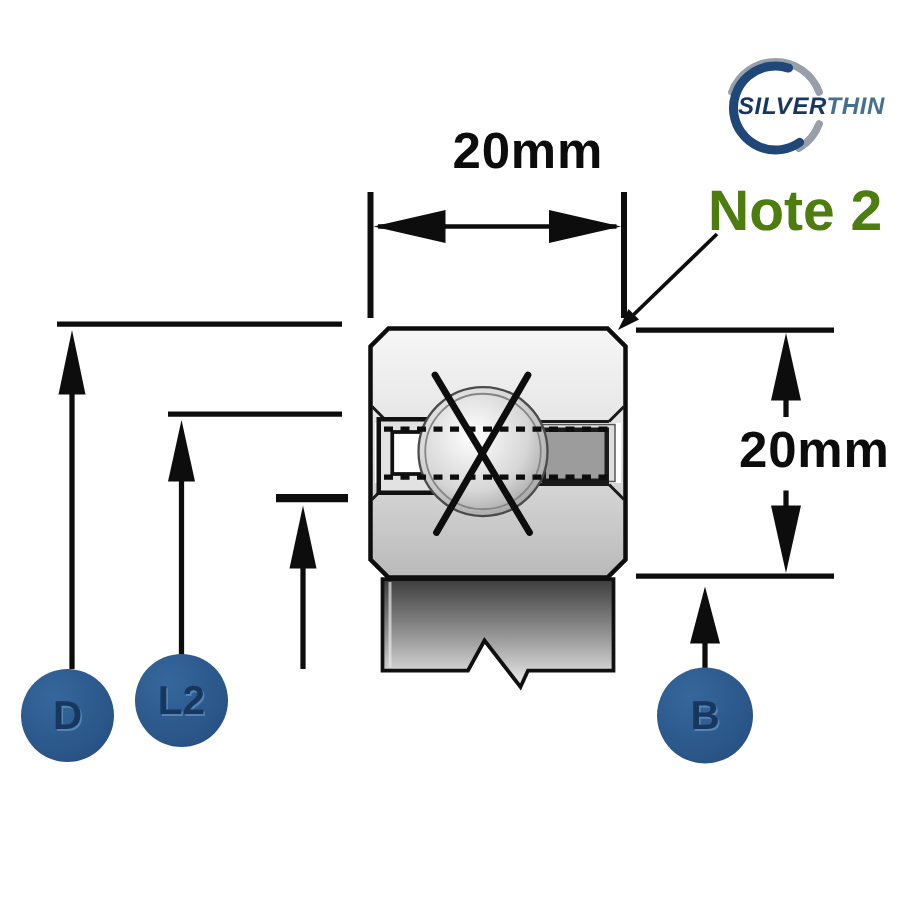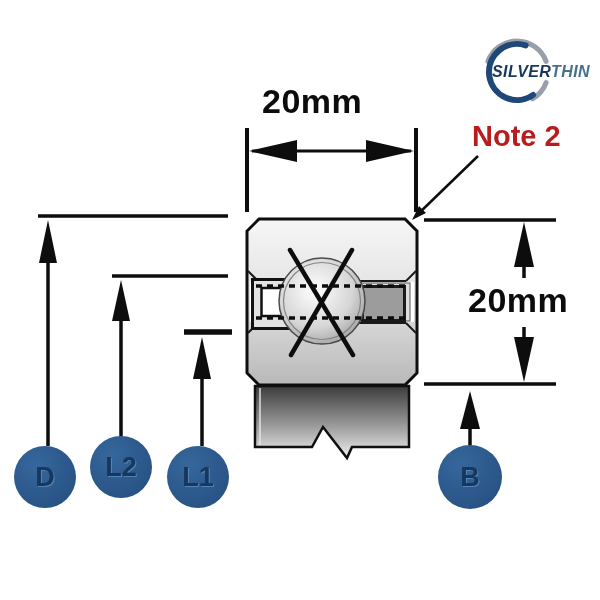--- a/index.html
+++ b/index.html
@@ -3,24 +3,24 @@
 <meta charset="utf-8">
 <style>
   html,body{margin:0;padding:0;background:#ffffff;}
   #stage{
     position:relative;width:600px;height:600px;background:#ffffff;overflow:hidden;
     font-family:"Liberation Sans", sans-serif;
   }
   #diagram{position:absolute;left:0;top:0;}
   .dim-label{
     position:absolute;color:#0c0c0c;font-weight:bold;font-size:34px;
-    letter-spacing:0.5px;text-align:left;white-space:nowrap;
+    letter-spacing:0.5px;text-align:right;white-space:nowrap;
   }
   .note-label{
-    position:absolute;color:#b91c1c;font-weight:bold;font-size:29px;white-space:nowrap;
+    position:absolute;color:#4d7c0f;font-weight:bold;font-size:38px;white-space:nowrap;
   }
   .callout{
     position:absolute;width:62px;height:62px;border-radius:50%;
     background:radial-gradient(circle at 35% 30%, #36679c, #2b578a 60%, #254c7c);
     display:flex;align-items:center;justify-content:center;
     color:#17375f;font-weight:bold;font-size:27px;
     text-shadow:1px 1px 0 rgba(130,180,225,0.45);
   }
   #logo{position:absolute;left:470px;top:0px;width:130px;height:75px;margin-top:36px;}
   #logo-text{
@@ -141,23 +141,20 @@
   <div class="note-label" style="left:472px;top:120px;">Note 2</div>
 
   <div class="dim-label" style="left:468px;top:281px;width:125px;">20mm</div>
 
   <div class="callout" style="left:14px;top:446px;">
     <span>D</span>
   </div>
   <div class="callout" style="left:90px;top:436px;">
     <span>L2</span>
   </div>
-  <div class="callout" style="left:167px;top:446px;">
-    <span>L1</span>
-  </div>
   <div class="callout" style="left:438px;top:445px;width:64px;height:64px;">
     <span>B</span>
   </div>
 
   <div id="logo">
     <svg width="130" height="75" viewBox="0 0 130 75">
       <path d="M17.9,25.4 A31,31 0 0 1 76.1,25.4" fill="none" stroke="#999fa8" stroke-width="5" stroke-linecap="round"></path>
       <path d="M62.5,62.8 A31,31 0 0 0 76.1,46.6" fill="none" stroke="#999fa8" stroke-width="5" stroke-linecap="round"></path>
       <path d="M55.7,9.4 A28,28 0 1 0 63.1,58.9" fill="none" stroke="#1f4878" stroke-width="6" stroke-linecap="round"></path>
     </svg>

